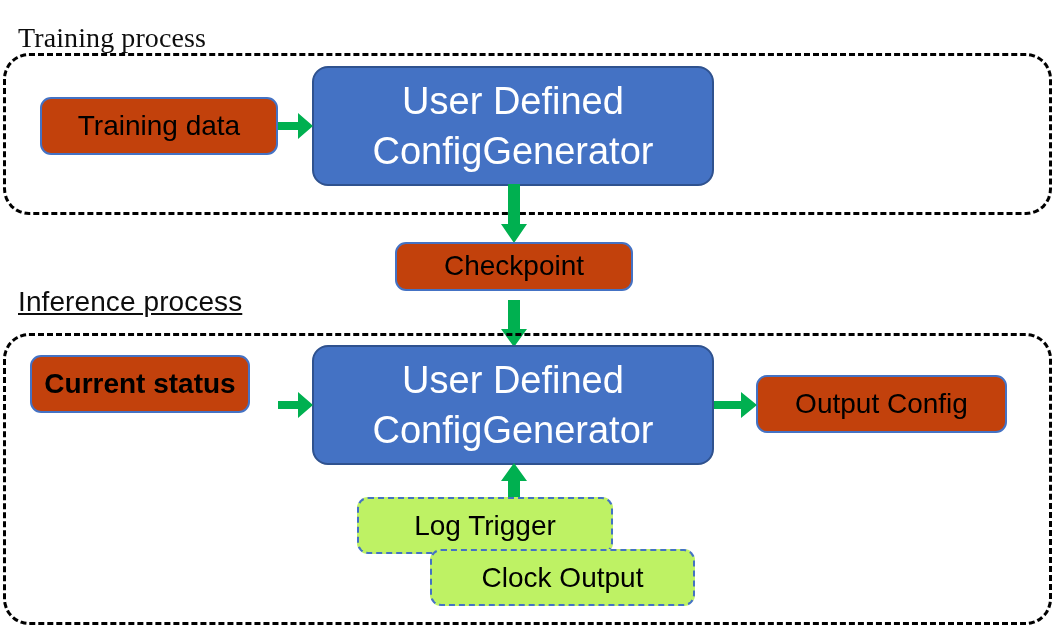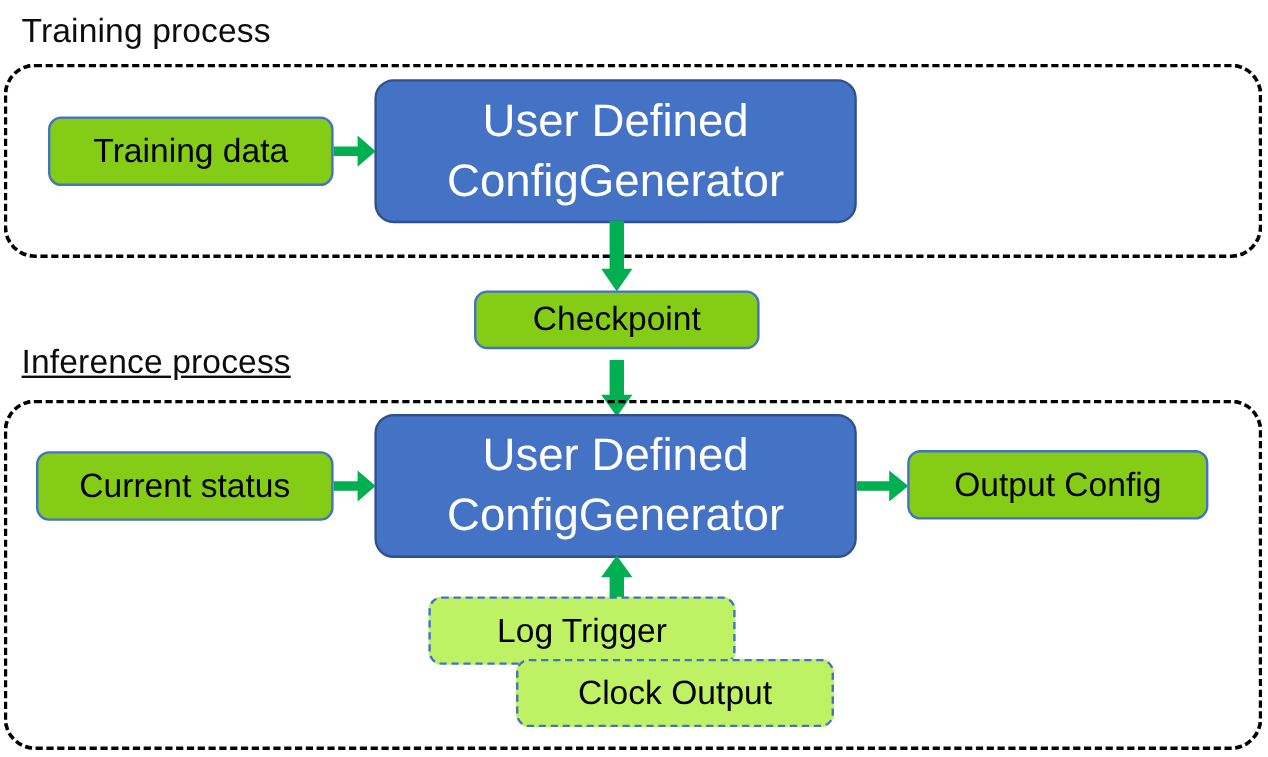--- a/index.html
+++ b/index.html
@@ -22,52 +22,52 @@
 
   
   .section-label {
     position: absolute;
     font-size: 28px;
     line-height: 1;
     color: #0d0d0d;
     white-space: nowrap;
     letter-spacing: 0.1px;
   }
-  #label-training  { left: 18px; top: 12px; }
+  #label-training  { left: 18px; top: 24px; font-family: Liberation Serif, serif; }
   #label-inference { left: 18px; top: 288px; text-decoration: underline; }
 
   
   .group-box {
     position: absolute;
     box-sizing: border-box;
     border: 3px dashed #000000;
     border-radius: 26px;
     background: transparent;
   }
   #group-training  { left: 3px;  top: 53px;  width: 1049px; height: 162px; }
   #group-inference { left: 3px;  top: 333px; width: 1049px; height: 292px; }
 
   
   .node-white {
     position: absolute;
     box-sizing: border-box;
-    background: #84cc16;
+    background: #c2410c;
     border: 2px solid #4472c4;
     border-radius: 11px;
     display: flex;
     align-items: center;
     justify-content: center;
     color: #000000;
     font-size: 28px;
     line-height: 1.1;
     white-space: nowrap;
   }
   #node-training-data { left: 40px;  top: 97px;  width: 238px; height: 58px; }
   #node-checkpoint    { left: 395px; top: 242px; width: 238px; height: 49px; }
-  #node-current-status{ left: 30px;  top: 376px; width: 248px; height: 58px; }
+  #node-current-status{ left: 30px;  top: 355px; width: 220px; height: 58px; font-weight: bold; }
   #node-output-config { left: 756px; top: 375px; width: 251px; height: 58px; }
 
   
   .node-blue {
     position: absolute;
     box-sizing: border-box;
     background: #4472c4;
     border: 2px solid #2f528f;
     border-radius: 16px;
     display: flex;

